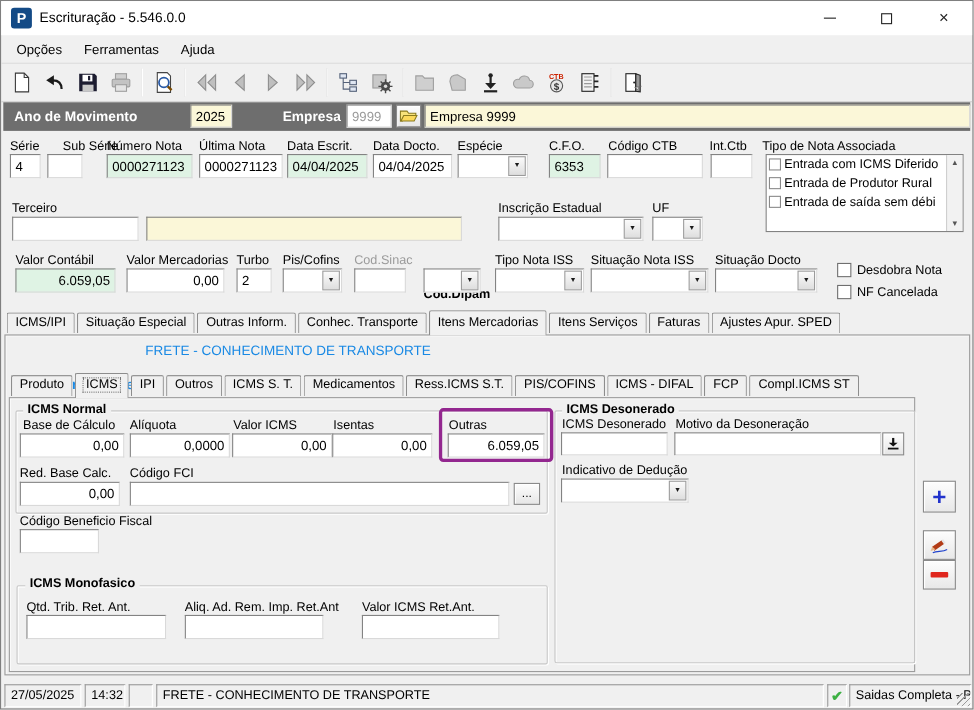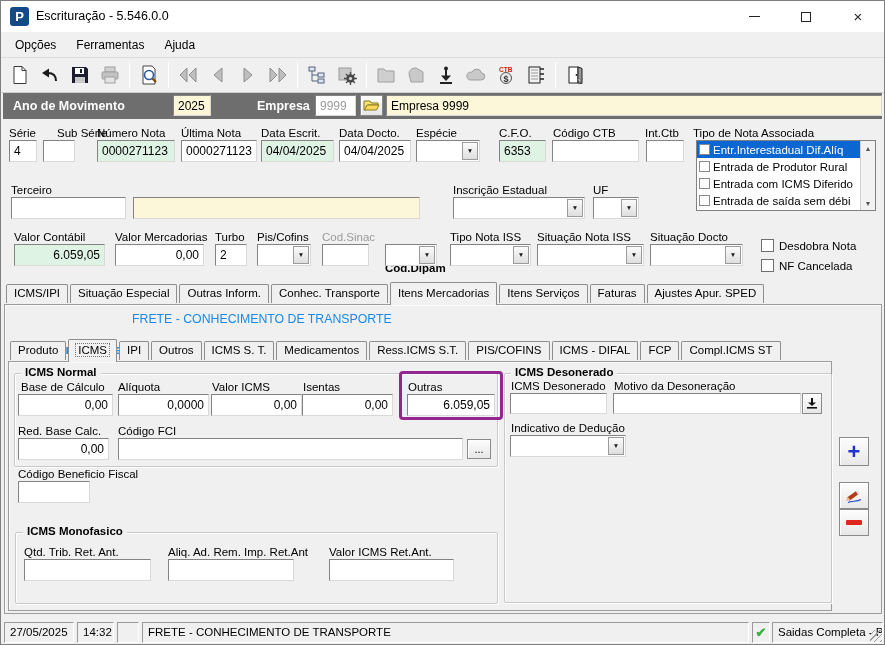--- a/index.html
+++ b/index.html
@@ -248,31 +248,27 @@
   </div>
   <div class="lbl" style="left:498px;top:126px;">C.F.O.</div>
   <div class="field green" style="left:498px;top:139px;width:47px;">6353</div>
   <div class="lbl" style="left:552px;top:126px;">Código CTB</div>
   <div class="field" style="left:551px;top:139px;width:87px;"></div>
   <div class="lbl" style="left:644px;top:126px;">Int.Ctb</div>
   <div class="field" style="left:645px;top:139px;width:38px;"></div>
 
   <div class="lbl" style="left:692px;top:126px;">Tipo de Nota Associada</div>
   <div id="tipo-list">
-    <div class="lrow sel">
+    <div class="lrow">
         <span class="lcb"></span>
-        <span>Entr.Interestadual Dif.Alíq</span>
+        <span>Entrada com ICMS Diferido</span>
       </div>
     <div class="lrow">
         <span class="lcb"></span>
         <span>Entrada de Produtor Rural</span>
-      </div>
-    <div class="lrow">
-        <span class="lcb"></span>
-        <span>Entrada com ICMS Diferido</span>
       </div>
     <div class="lrow">
         <span class="lcb"></span>
         <span>Entrada de saída sem débi</span>
       </div>
     <div id="tipo-scroll">
       <div class="sarrow" style="top:0;">▲</div>
       <div class="sarrow" style="bottom:0;">▼</div>
     </div>
   </div>

